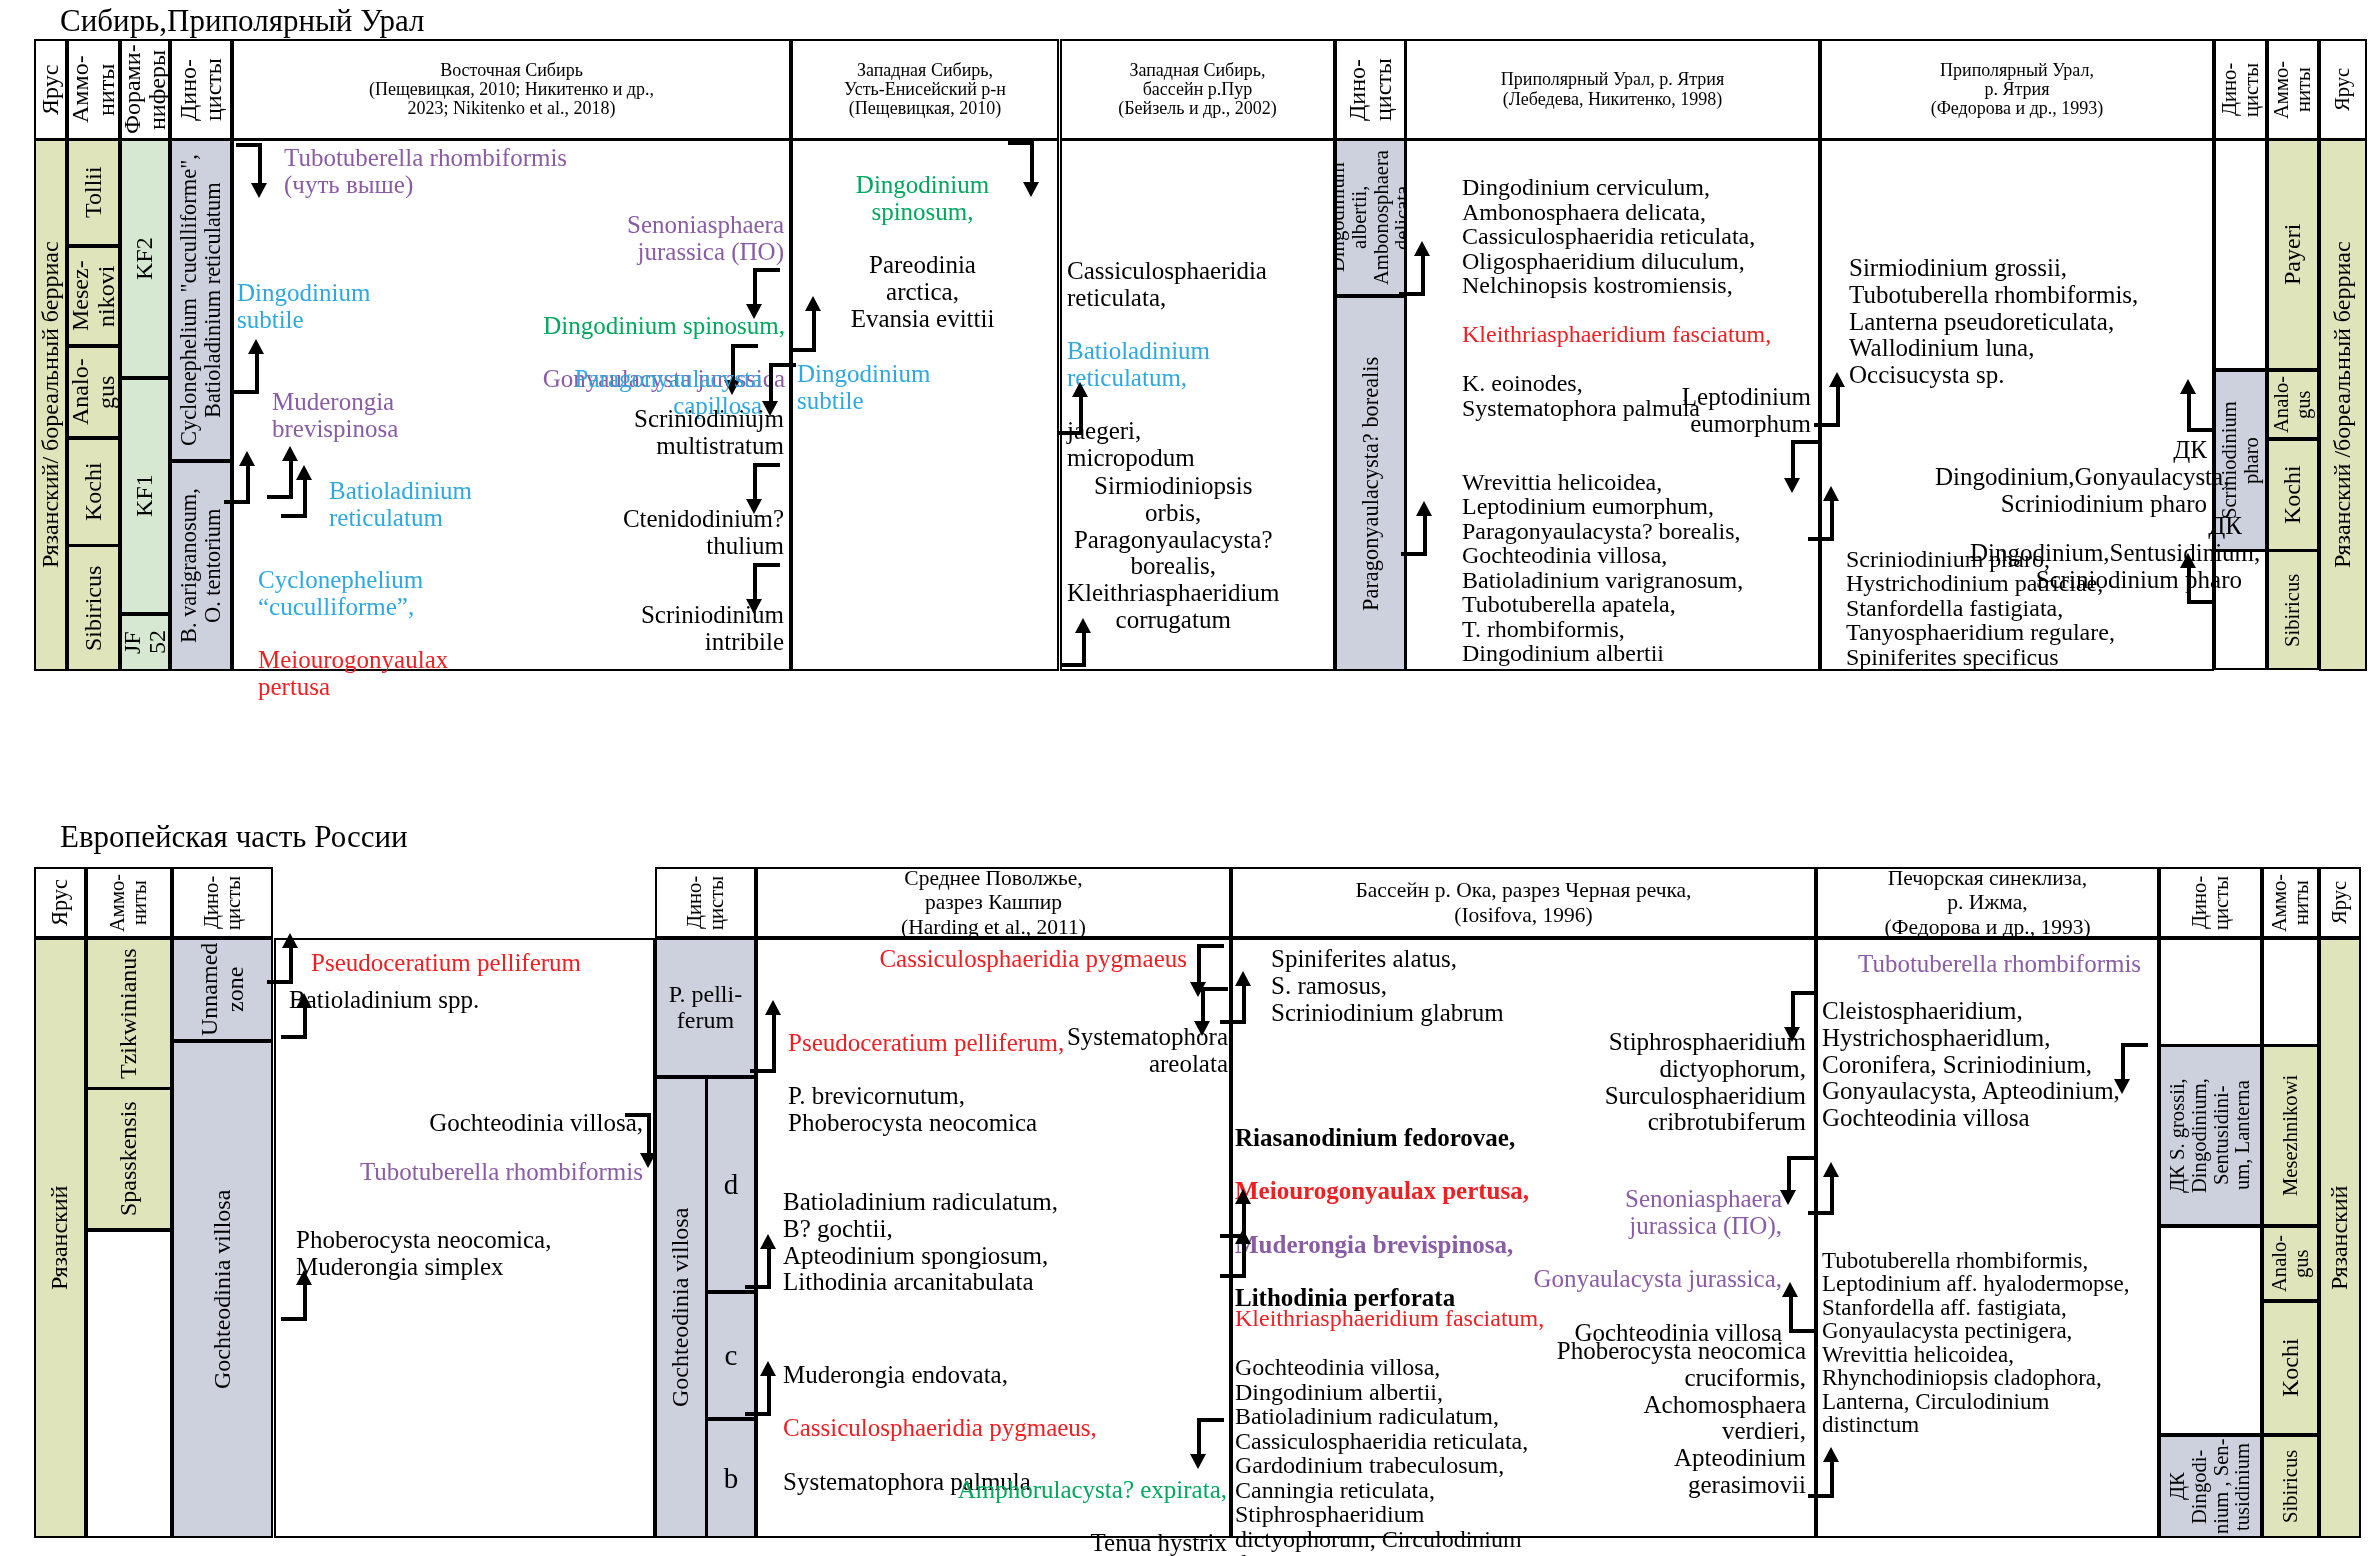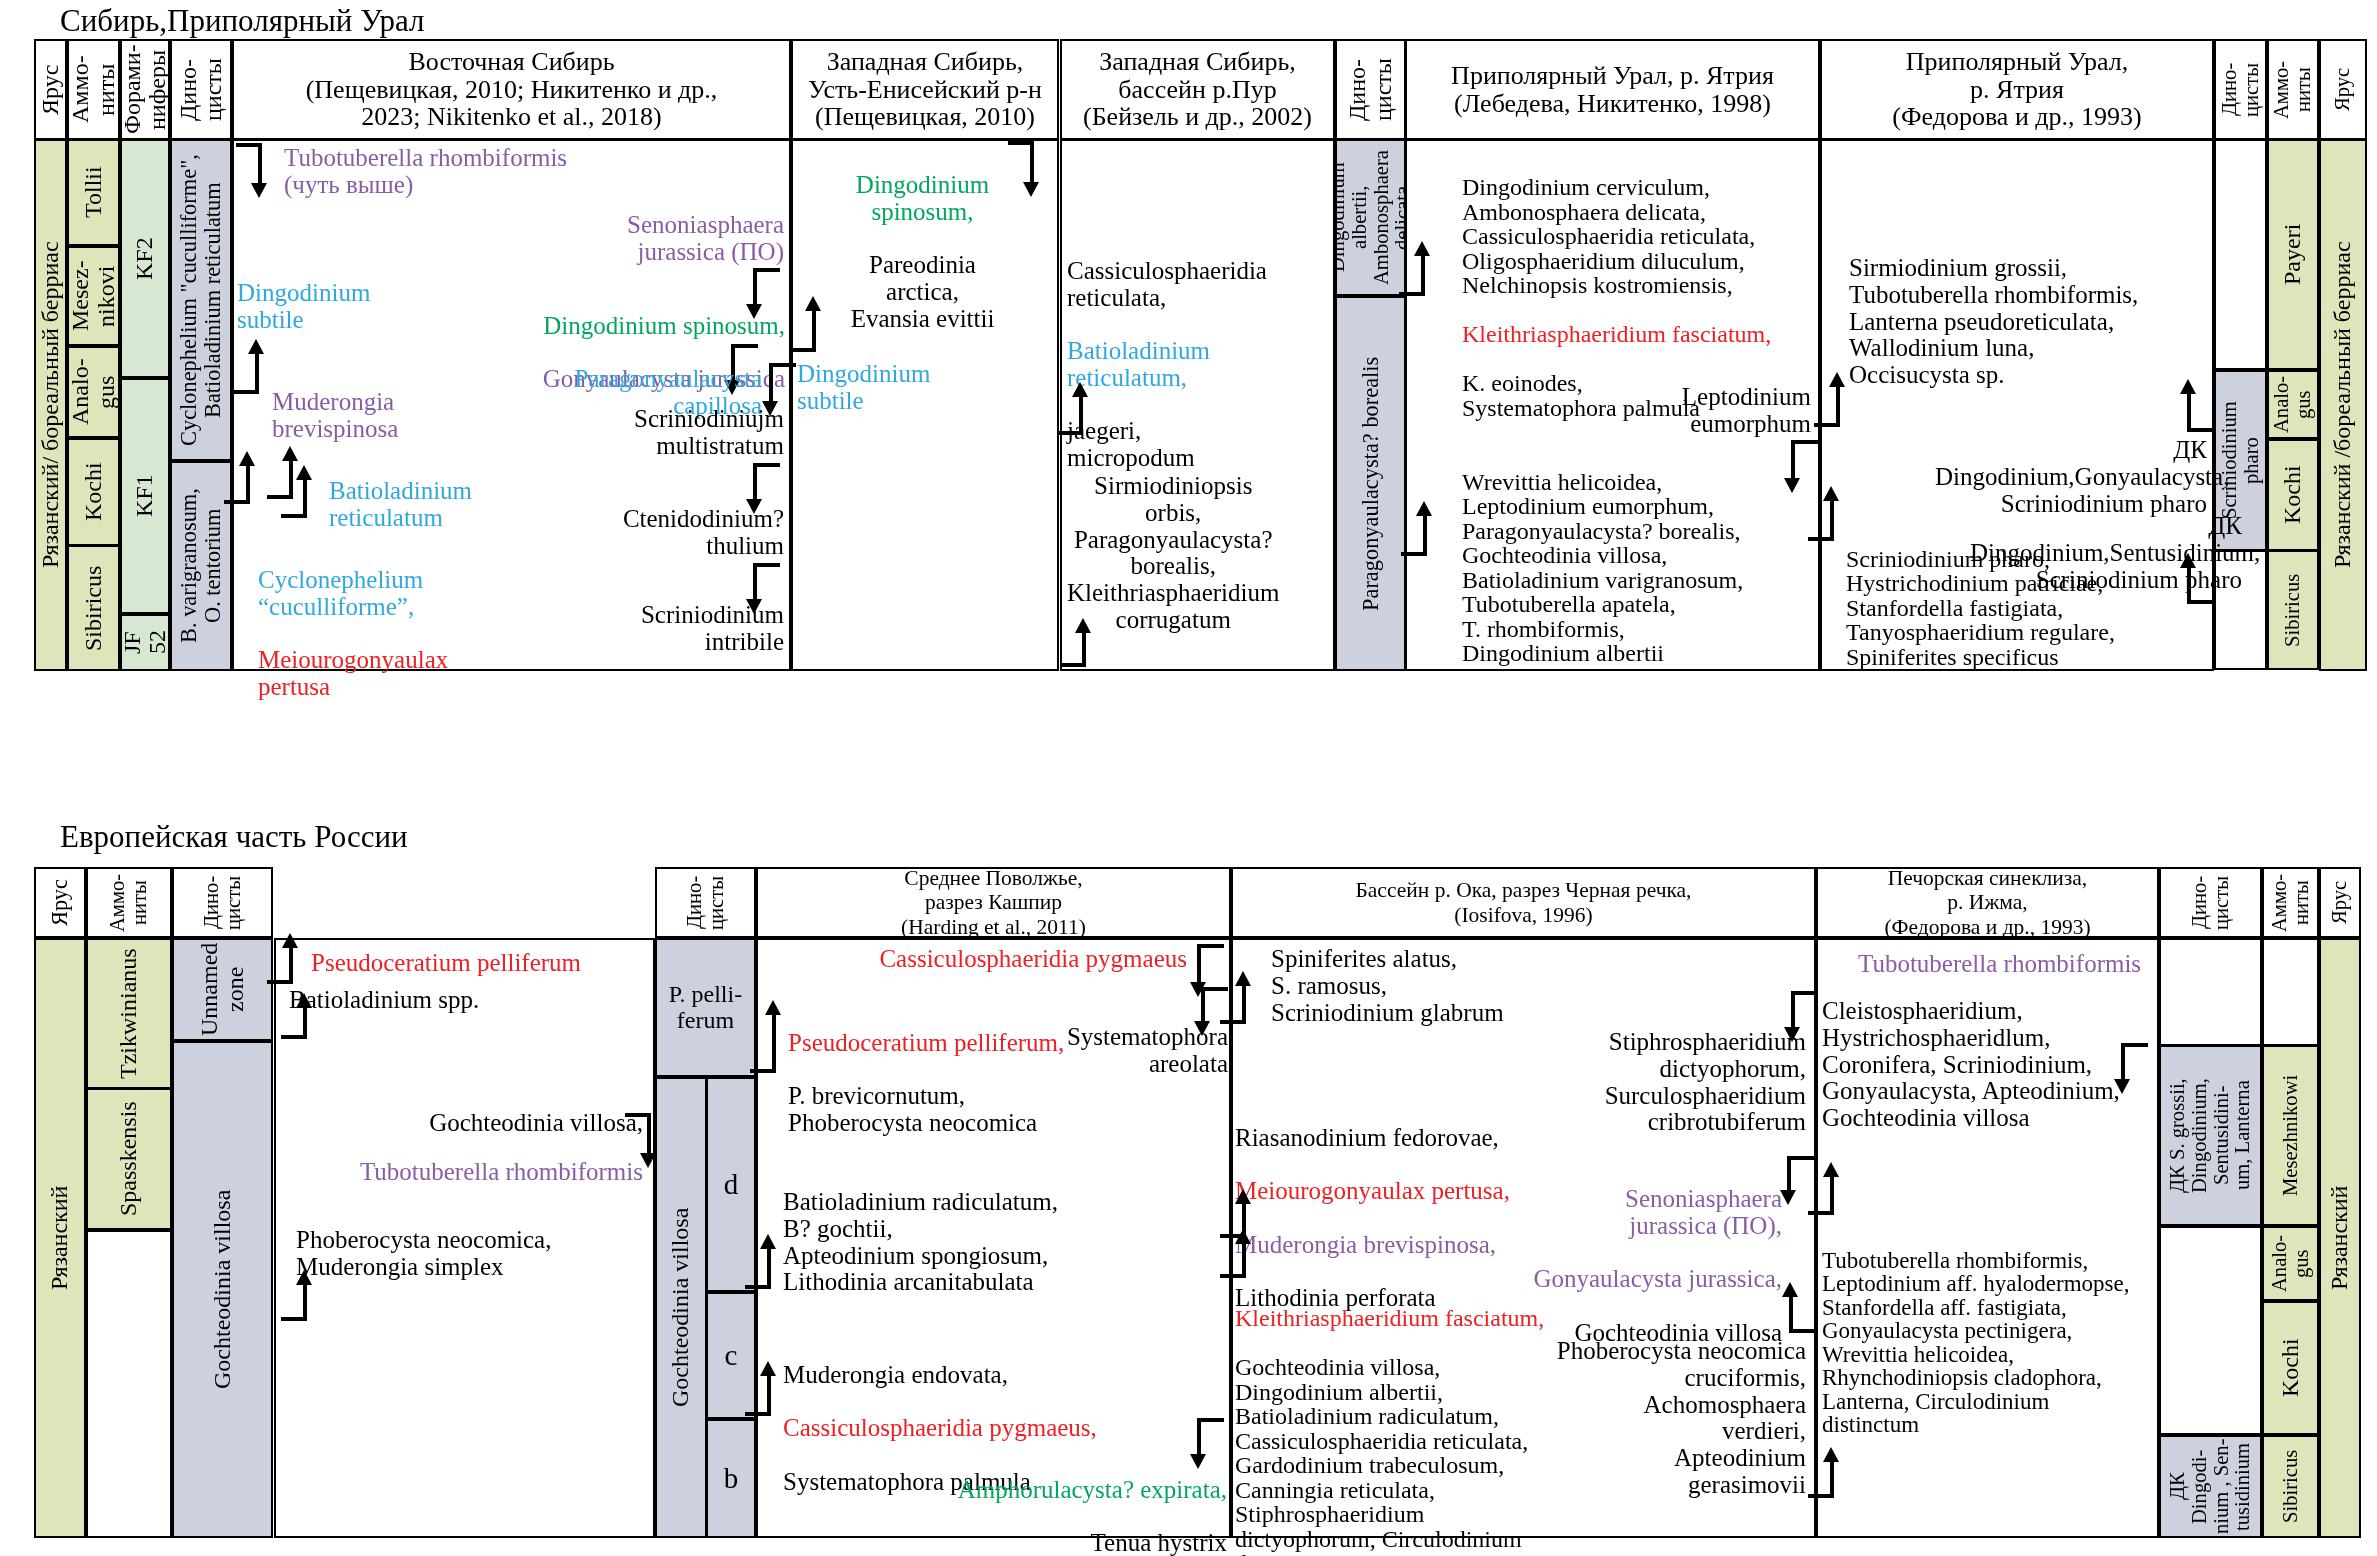--- a/index.html
+++ b/index.html
@@ -6,21 +6,21 @@
   #fig{position:relative;width:2377px;height:1557px;background:#fff;
        font-family:"Liberation Serif","DejaVu Serif",serif;color:#000;}
   .title{position:absolute;font-size:31px;white-space:pre-line;}
   .cell{position:absolute;box-sizing:border-box;border:2.6px solid #000;background:#fff;
         display:flex;align-items:center;justify-content:center;text-align:center;
         white-space:pre-line;font-size:24px;line-height:1.06;overflow:hidden;}
   .olive{background:var(--stage_fill);}
   .mint{background:var(--foram_fill);}
   .gray{background:var(--dino_fill);}
   .rot{writing-mode:vertical-rl;transform:rotate(180deg);}
-  .hd{font-size:26px;}
+  .hd{font-size:18px;}
   .hd2{font-size:21.5px;line-height:1.12;}
   .fs24{font-size:20.6px;}
   .fs26{font-size:22.4px;}
   .blk{position:absolute;white-space:pre-line;font-size:25px;line-height:1.07;}
   .r{text-align:right;}
   .f28{font-size:24px;line-height:1.02;}
   .f27{font-size:23px;line-height:1.02;}
   .cRed{color:var(--red);} .cCyan{color:var(--cyan);}
   .cPurple{color:var(--purple);} .cGreen{color:var(--green);}
   
@@ -318,21 +318,21 @@
 
   <div class="blk" style="left:1271px;top:946px;"><span>Spiniferites alatus,
 S. ramosus,
 Scriniodinium glabrum</span></div>
   <i class="ar up fbl" style="left:1242px;top:986px;height:38px;"></i>
   <div class="blk r" style="left:1565px;top:1029px;width:241px;"><span>Stiphrosphaeridium
 dictyophorum,
 Surculosphaeridium
 cribrotubiferum</span></div>
   <i class="ar dn ftr" style="left:1791px;top:991px;height:36px;"></i>
-  <div class="blk" style="left:1235px;top:1098px;">
+  <div class="blk" style="left:1235px;top:1098px;font-weight:bold;">
     <span>Riasanodinium fedorovae,</span><br>
     <span class="cRed">Meiourogonyaulax pertusa,</span><br>
     <span class="cPurple">Muderongia brevispinosa,</span><br>
     <span>Lithodinia perforata</span>
   </div>
   <i class="ar up fbl" style="left:1242px;top:1204px;height:34px;"></i>
   <div class="blk r" style="left:1462px;top:1159px;width:320px;">
     <span class="cPurple">Senoniasphaera
 jurassica (ПО),</span><br>
     <span class="cPurple">Gonyaulacysta jurassica,</span><br>

